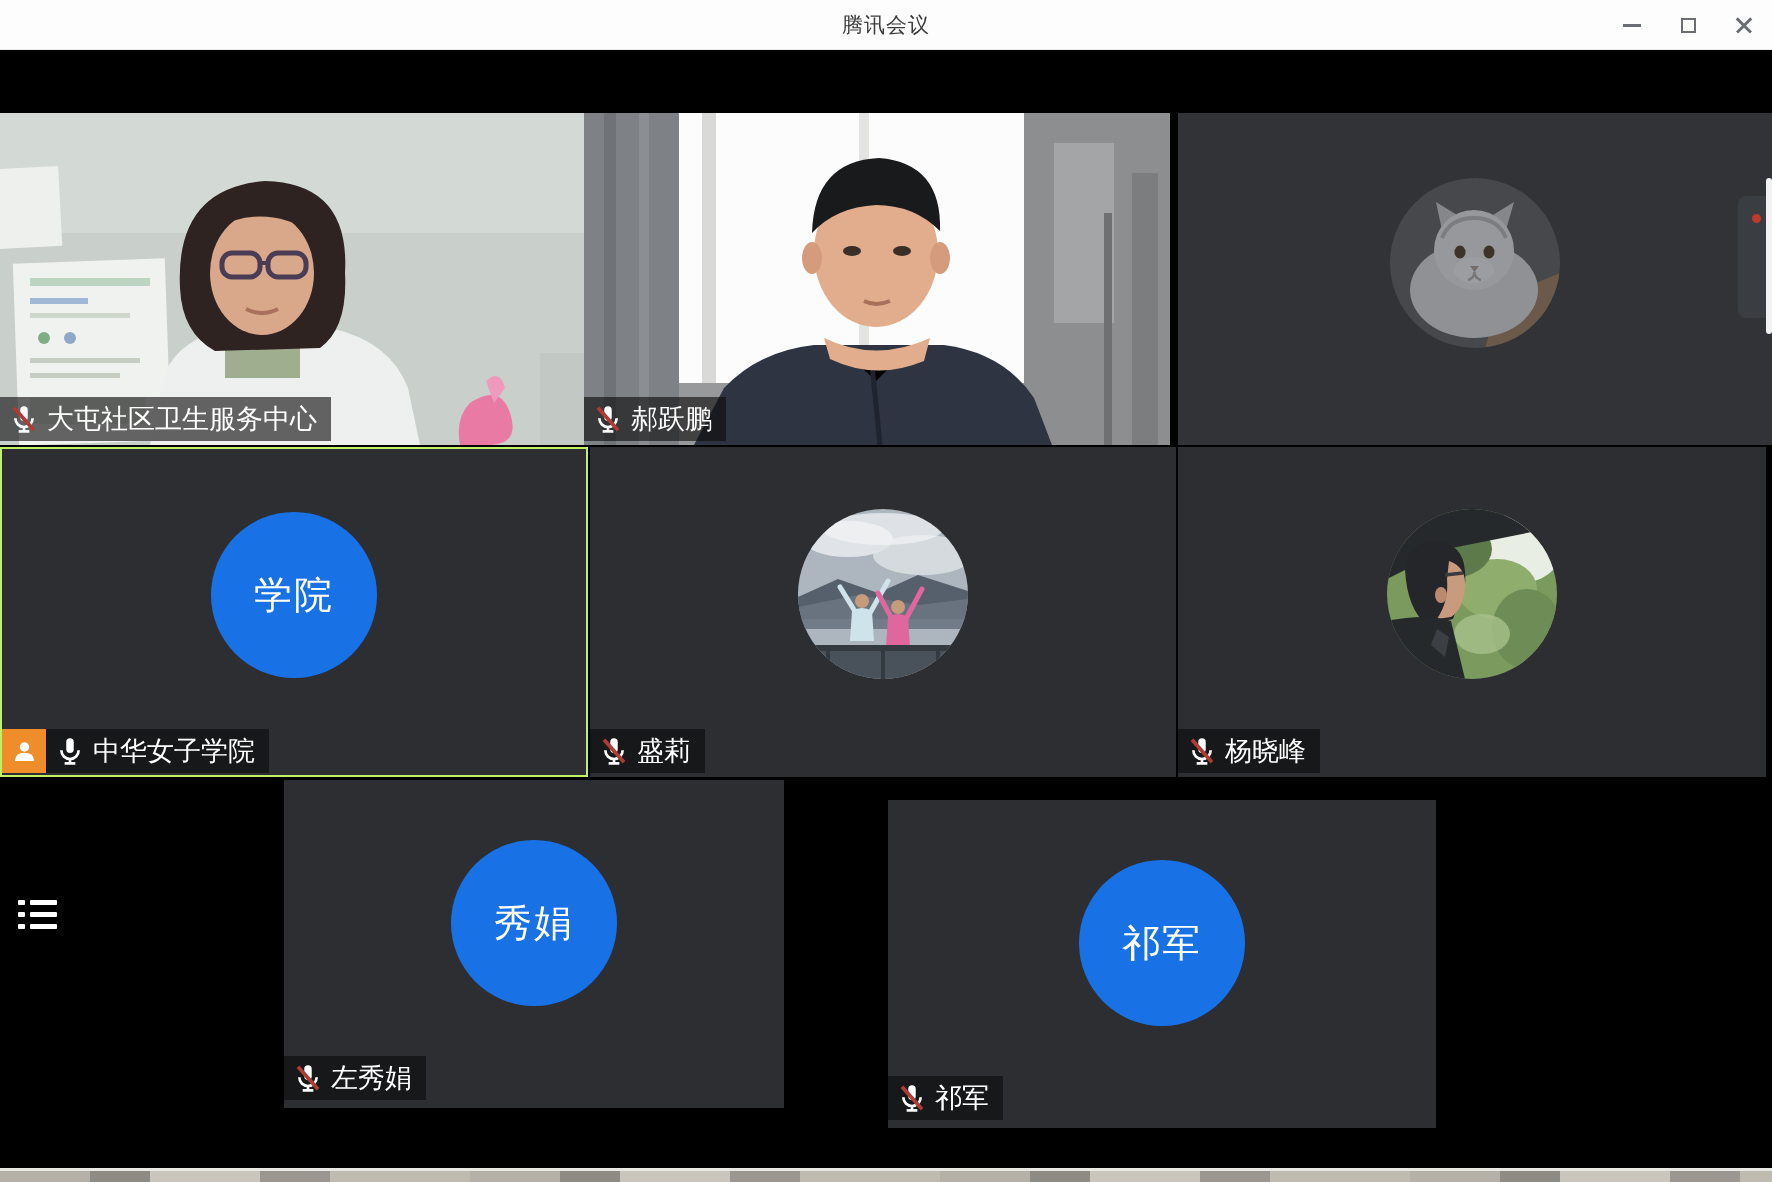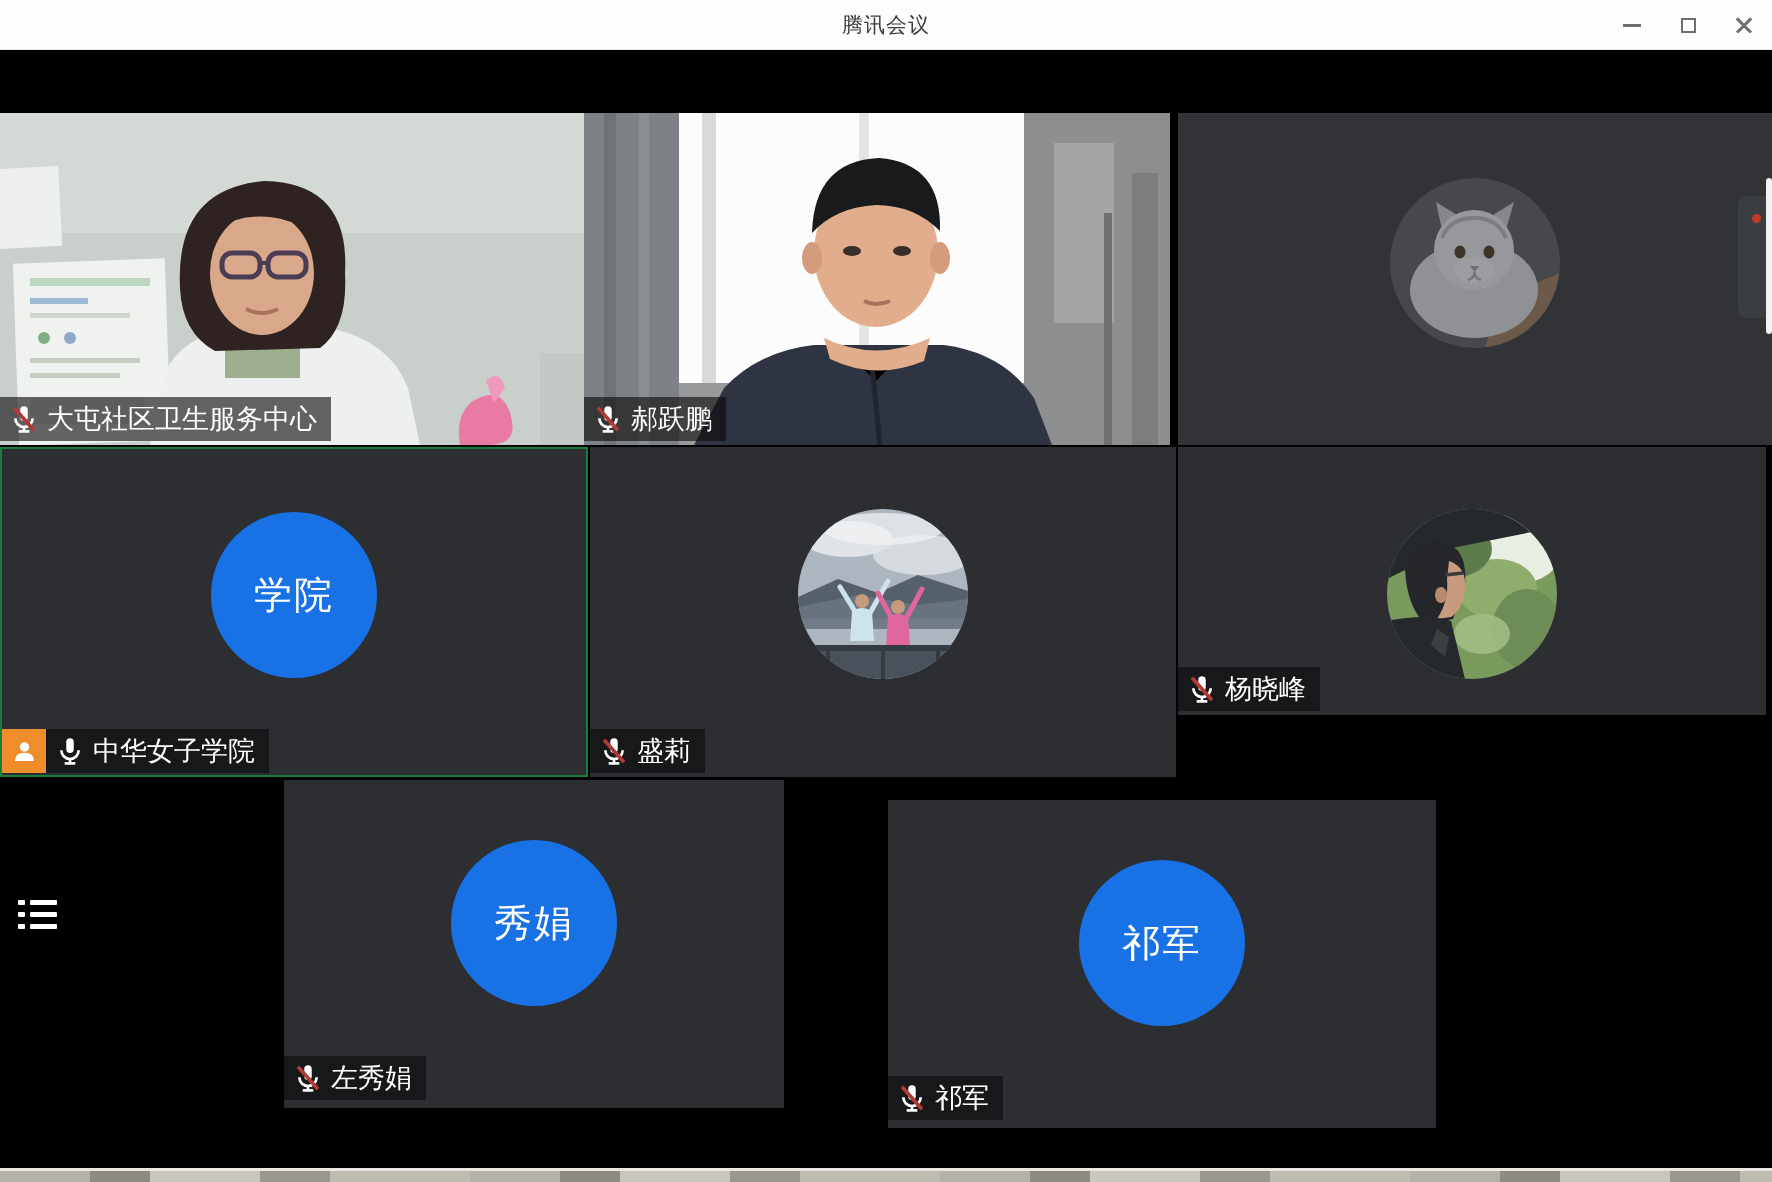--- a/index.html
+++ b/index.html
@@ -14,21 +14,21 @@
   .win-btn{width:56px;height:50px;display:flex;align-items:center;justify-content:center;cursor:default;}
   .ic-min{width:18px;height:3px;background:#6b6f73;}
   .ic-max{width:15px;height:15px;border:2.5px solid #6b6f73;background:transparent;}
   .ic-close{position:relative;width:18px;height:18px;}
   .ic-close:before,.ic-close:after{content:"";position:absolute;left:-1px;top:7.5px;width:20px;height:2.6px;background:#6b6f73;}
   .ic-close:before{transform:rotate(45deg);} .ic-close:after{transform:rotate(-45deg);}
 
   
   .stage{position:absolute;left:0;top:50px;width:1772px;height:1120px;background:#000;}
   .tile{position:absolute;background:#2c2e31;overflow:hidden;}
-  .tile.active{border:2px solid #15803d;}
+  .tile.active{border:2px solid #bef264;}
   .tile svg.scene{position:absolute;left:0;top:0;width:100%;height:100%;display:block;}
 
   
   .avatar-circle{position:absolute;left:50%;transform:translateX(-50%);width:166px;height:166px;border-radius:50%;
     background:#1971e6;display:flex;align-items:center;justify-content:center;}
   .avatar-circle span{color:#fff;font-size:38px;letter-spacing:2px;}
   .avatar-photo{position:absolute;left:50%;transform:translateX(-50%);width:170px;height:170px;border-radius:50%;overflow:hidden;}
   .avatar-photo svg{display:block;width:100%;height:100%;}
 
   
@@ -238,21 +238,21 @@
             <path d="M5.5 11.5 a6.5 6.5 0 0 0 13 0" fill="none" stroke="#fff" stroke-width="2"></path>
             <line x1="12" y1="18.2" x2="12" y2="21" stroke="#fff" stroke-width="2"></line>
             <line x1="8" y1="21.3" x2="16" y2="21.3" stroke="#fff" stroke-width="2"></line>
             <line class="slash" x1="4.5" y1="3.5" x2="19.5" y2="20.5" stroke="#b03a35" stroke-width="2.8"></line>
           </svg>
           <span class="pname">盛莉</span>
         </div>
       </div>
     </div>
 
-    <div class="tile" style="left:1178px;top:397px;width:588px;height:268px">
+    <div class="tile" style="left:1178px;top:397px;width:588px;height:330px">
       <div class="avatar-photo" style="top:62px">
         <svg viewBox="0 0 170 170">
           <rect width="170" height="170" fill="#7a9a5e"></rect>
           <ellipse cx="130" cy="40" rx="45" ry="35" fill="#e8eee4"></ellipse>
           <ellipse cx="110" cy="80" rx="40" ry="30" fill="#8fae6e"></ellipse>
           <ellipse cx="60" cy="40" rx="45" ry="30" fill="#5d7a4a"></ellipse>
           <ellipse cx="140" cy="120" rx="35" ry="40" fill="#6e8c55"></ellipse>
           <ellipse cx="95" cy="125" rx="28" ry="20" fill="#a8c08a" opacity="0.8"></ellipse>
           <path d="M0 0 L170 0 L170 18 L60 40 L0 70 Z" fill="#26292c"></path>
 

